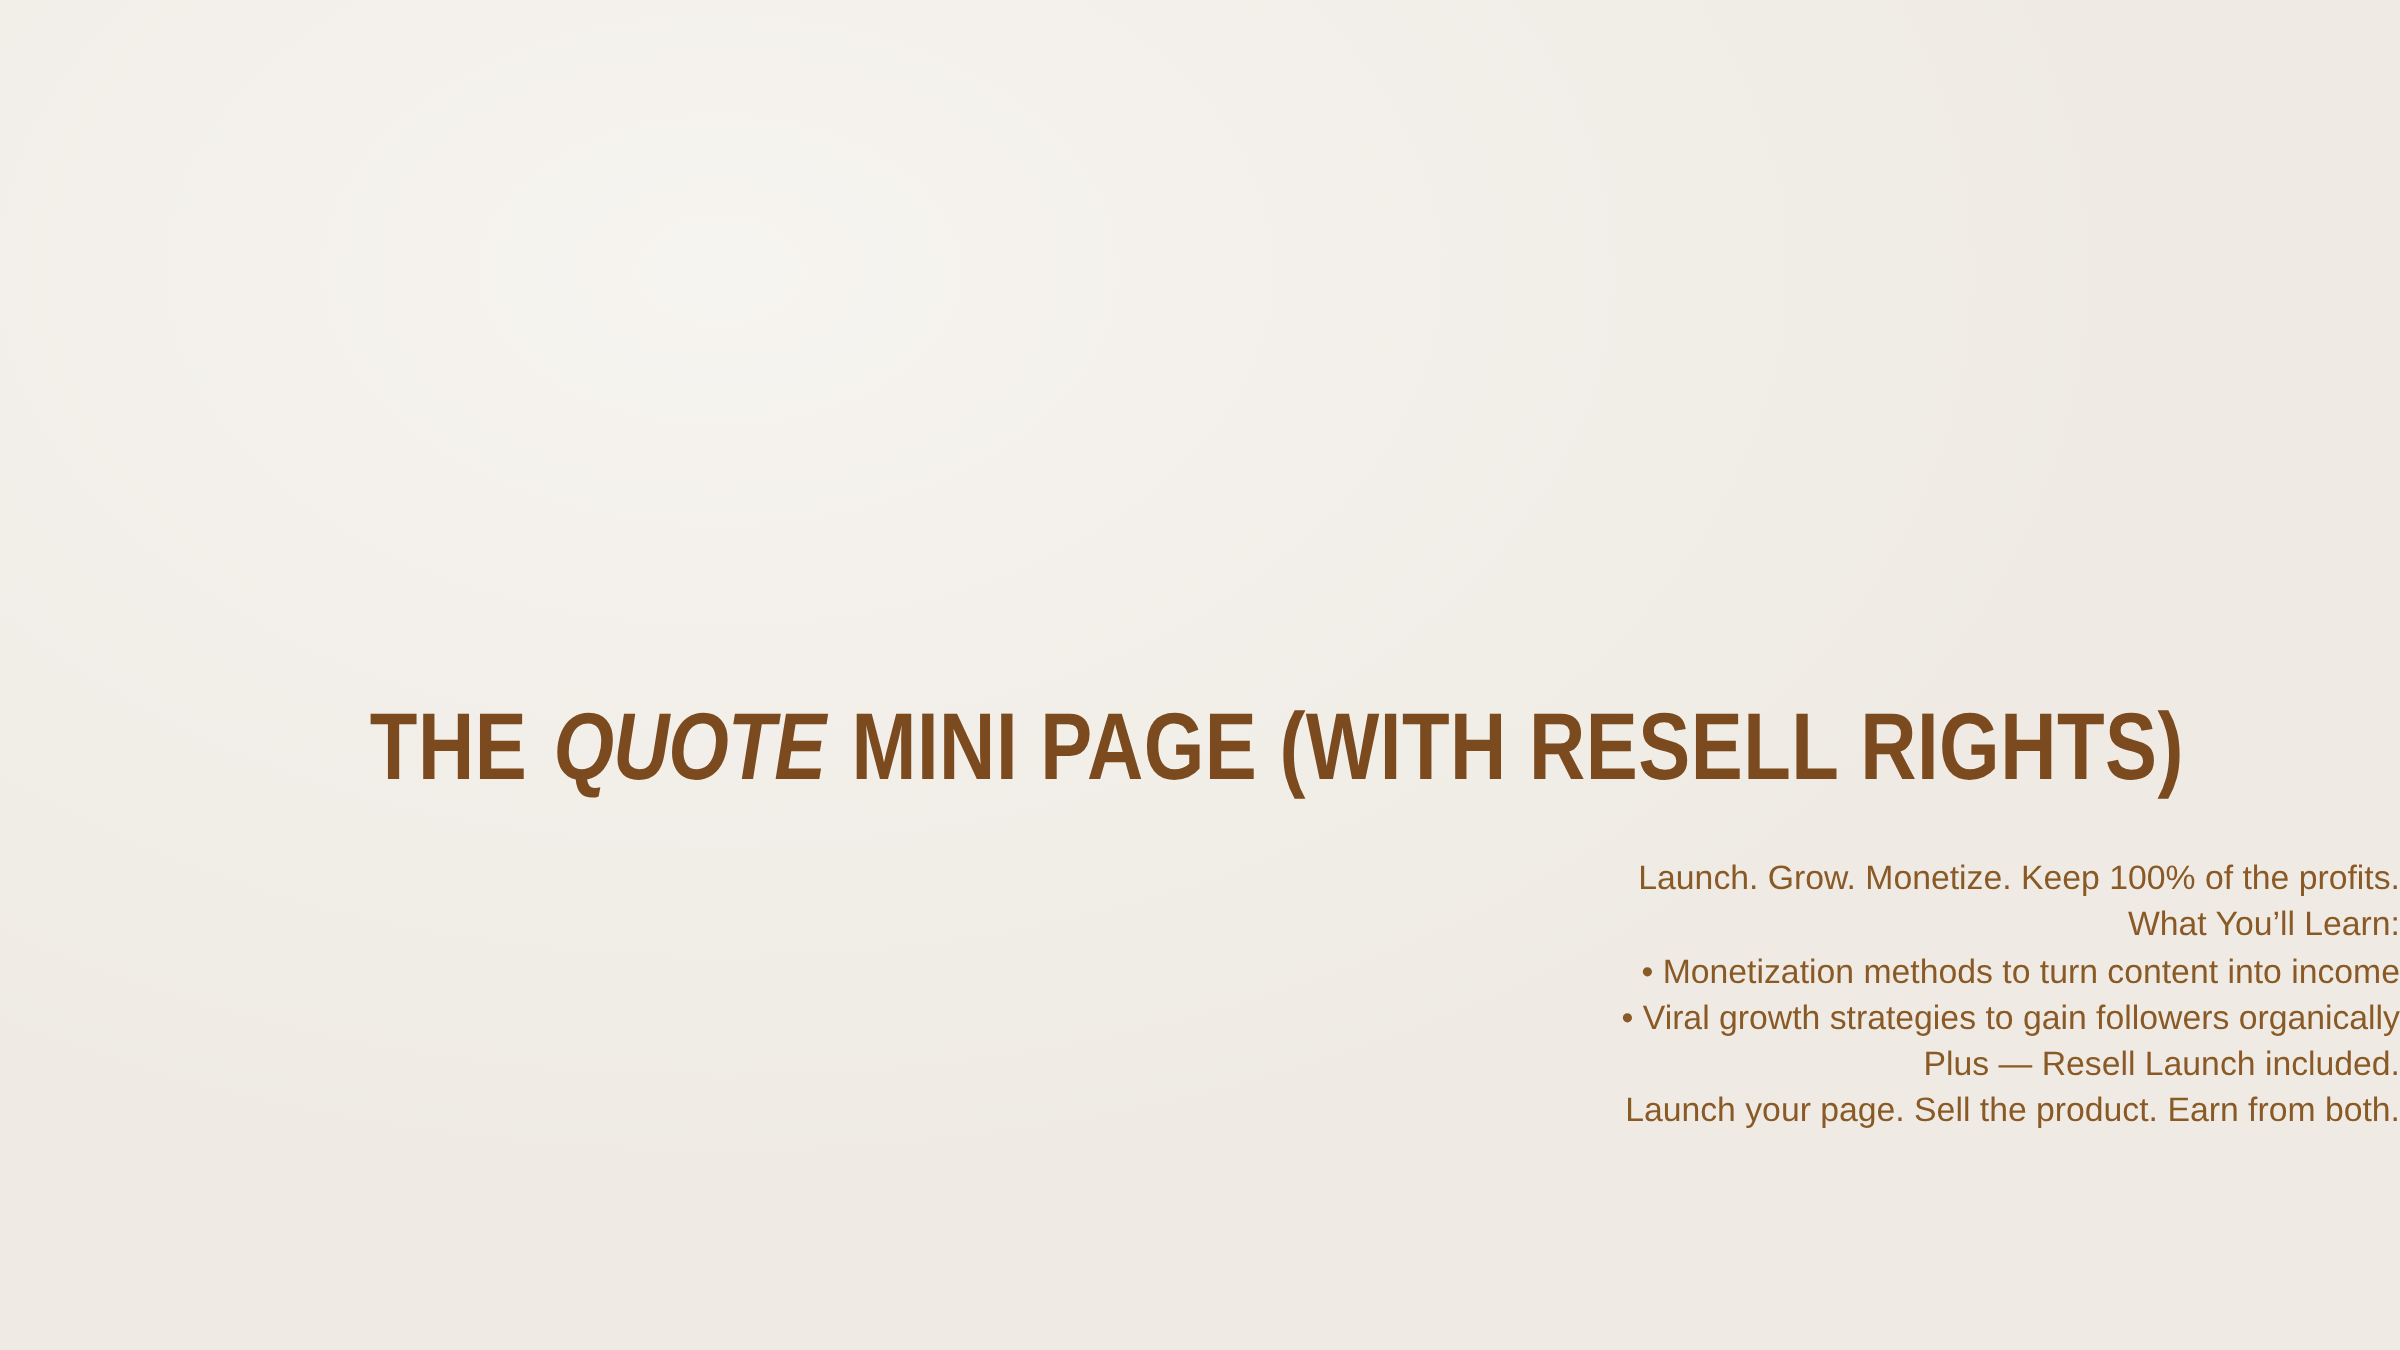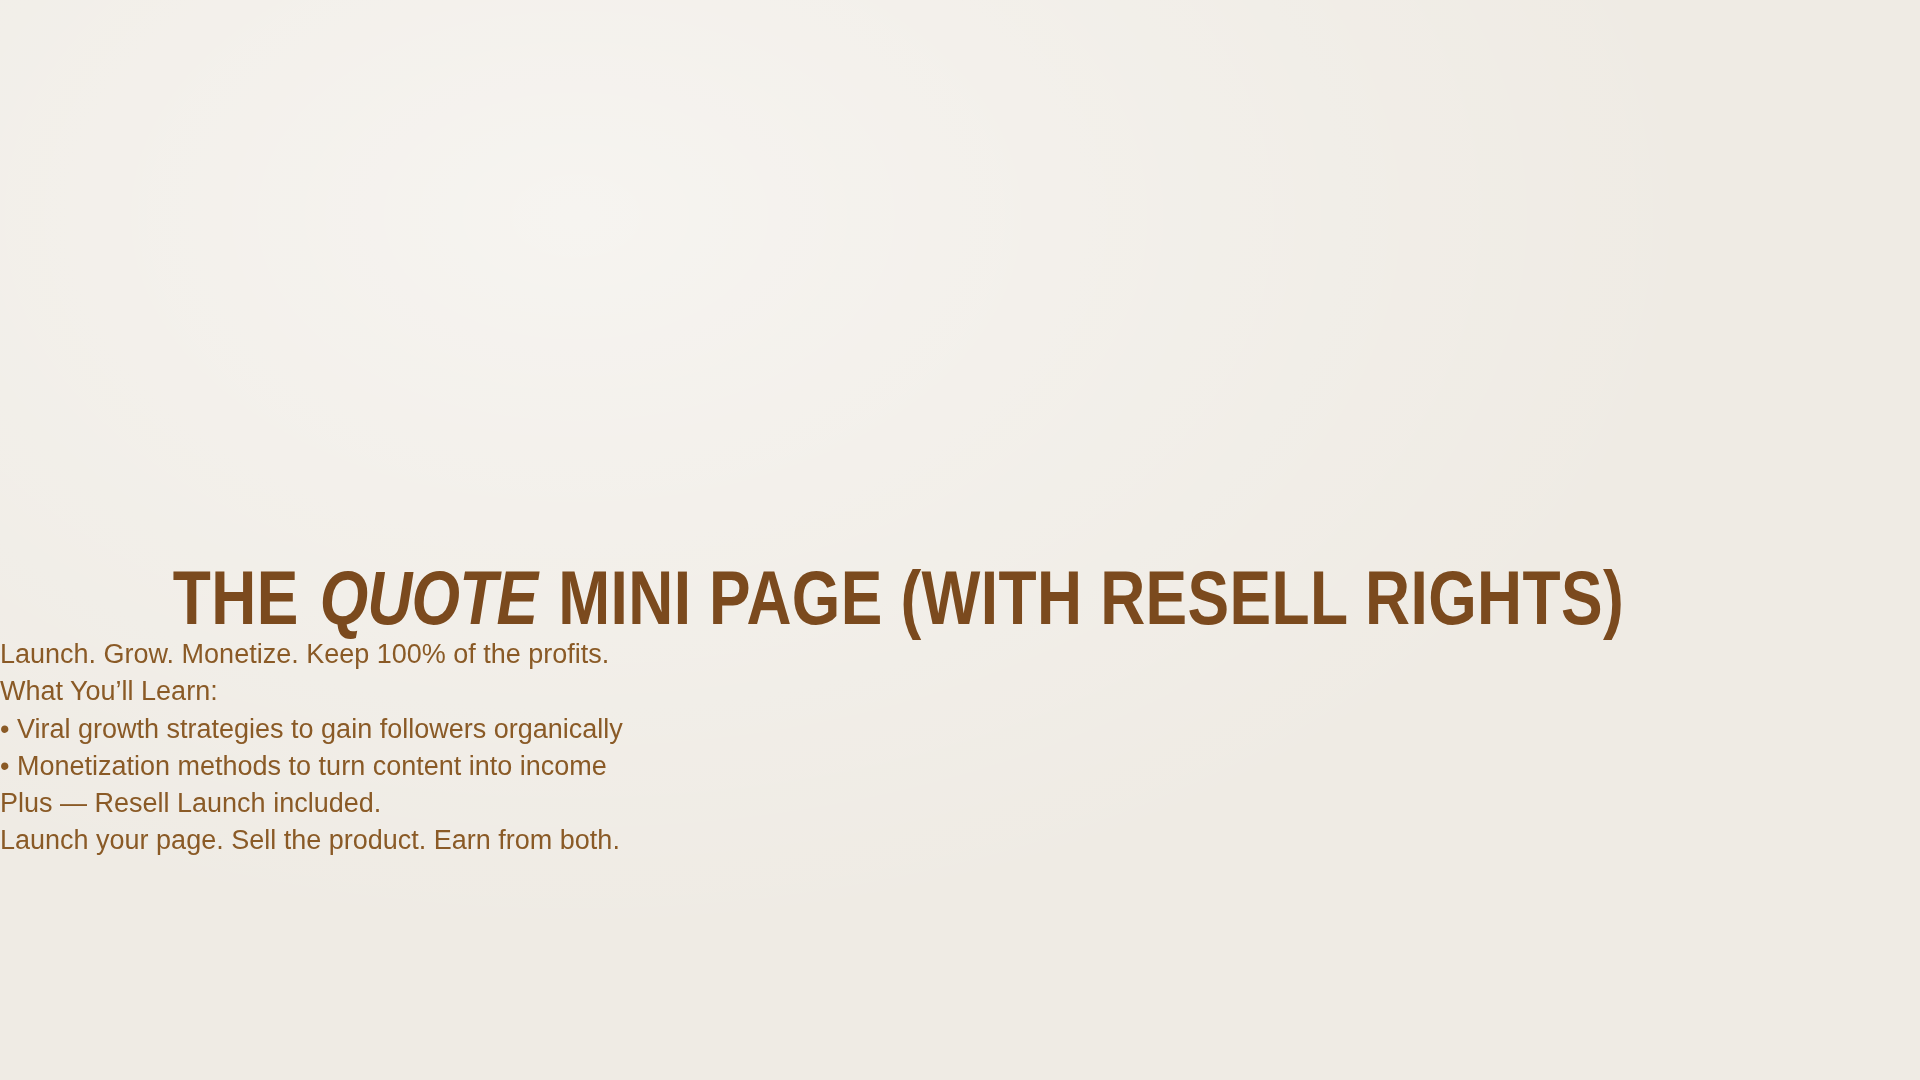--- a/index.html
+++ b/index.html
@@ -19,21 +19,21 @@
     inset: 0;
     background:
       radial-gradient(ellipse at 30% 20%, rgba(255,255,255,0.45) 0%, rgba(255,255,255,0) 60%),
       #efebe4;
   }
   .content-block {
     position: absolute;
     left: 0;
     right: 0;
     top: 560px;
-    text-align: left;
+    text-align: right;
   }
   .headline {
     margin: 0;
     color: #7b4a1e;
     font-family: "Liberation Sans Narrow", "Liberation Sans", sans-serif;
     font-weight: 700;
     font-size: 76px;
     line-height: 1;
     letter-spacing: 0.5px;
     transform: scaleX(0.82);
@@ -43,20 +43,21 @@
   .headline .word {
     display: inline;
   }
   .headline .italic-word {
     font-style: italic;
     font-weight: 700;
     letter-spacing: -1px;
     padding: 0 4px;
   }
   .subhead {
+    margin-top: 48px;
     color: #8a5a26;
     font-size: 27px;
     line-height: 1.38;
     font-weight: 400;
   }
   .subhead .line {
     display: block;
     white-space: nowrap;
   }
 </style>
@@ -69,20 +70,20 @@
 
     <h1 class="headline">
       <span class="word">THE</span>
       <span class="italic-word">QUOTE</span>
       <span class="word">MINI PAGE (WITH RESELL RIGHTS)</span>
     </h1>
 
     <div class="subhead">
       <span class="line">Launch. Grow. Monetize. Keep 100% of the profits.</span>
       <span class="line">What You’ll Learn:</span>
+      <span class="line">• Monetization methods to turn content into income</span>
       <span class="line">• Viral growth strategies to gain followers organically</span>
-      <span class="line">• Monetization methods to turn content into income</span>
       <span class="line">Plus — Resell Launch included.</span>
       <span class="line">Launch your page. Sell the product. Earn from both.</span>
     </div>
 
   </div>
 </div>
 
 </body></html>

